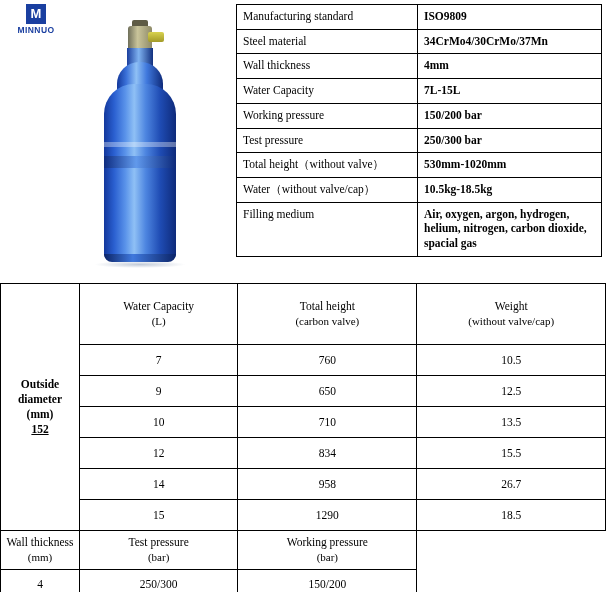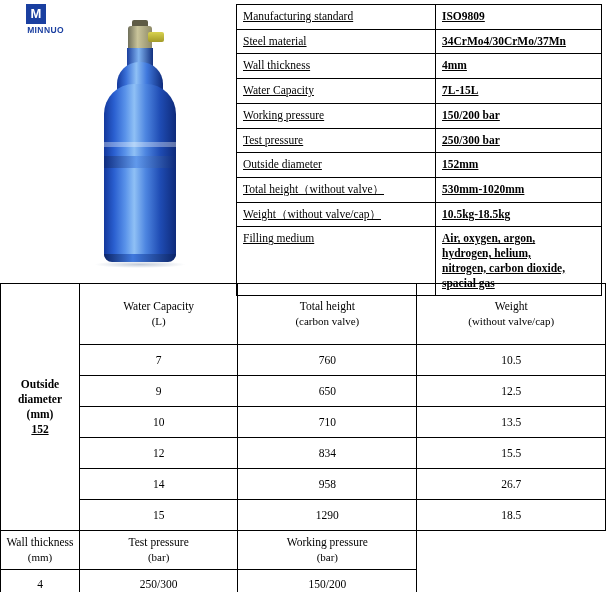--- a/index.html
+++ b/index.html
@@ -48,21 +48,21 @@
     line-height: 20px;
     font-family: "Liberation Sans", sans-serif;
     margin: 0 auto;
   }
   .logo-text {
     font-family: "Liberation Sans", sans-serif;
     font-size: 8.5px;
     font-weight: bold;
     letter-spacing: 0.4px;
     color: #1a3fa0;
-    text-align: right;
+    text-align: center;
     margin-top: 1px;
   }
 
   
   .cylinder-wrap {
     position: absolute;
     left: 70px;
     top: 18px;
     width: 160px;
     height: 250px;
@@ -162,24 +162,23 @@
   table.spec {
     position: absolute;
     left: 236px;
     top: 4px;
     width: 366px;
     border-collapse: collapse;
     font-size: 11.5px;
   }
   table.spec td {
     border: 1px solid #000;
-    padding: 4px 24px 5px 6px;
+    padding: 4px 6px 5px 6px;
     vertical-align: top;
     line-height: 1.28;
-    text-decoration: underline;
   }
   table.spec td.key { width: 168px; }
   table.spec td.val { font-weight: bold; margin-left: 32px; }
 
   
   table.dims {
     position: absolute;
     left: 0;
     top: 283px;
     width: 606px;
@@ -252,29 +251,25 @@
         </tr>
         <tr>
           <td class="key">Working pressure</td>
           <td class="val">150/200 bar</td>
         </tr>
         <tr>
           <td class="key">Test pressure</td>
           <td class="val">250/300 bar</td>
         </tr>
         <tr>
-          <td class="key">Outside diameter</td>
-          <td class="val">152mm</td>
-        </tr>
-        <tr>
           <td class="key">Total height（without valve）</td>
           <td class="val">530mm-1020mm</td>
         </tr>
         <tr>
-          <td class="key">Weight（without valve/cap）</td>
+          <td class="key">Water（without valve/cap）</td>
           <td class="val">10.5kg-18.5kg</td>
         </tr>
         <tr>
           <td class="key">Filling medium</td>
           <td class="val">Air, oxygen, argon, hydrogen, helium, nitrogen, carbon dioxide, spacial gas</td>
         </tr>
       </tbody>
     </table>
   </div>
 

